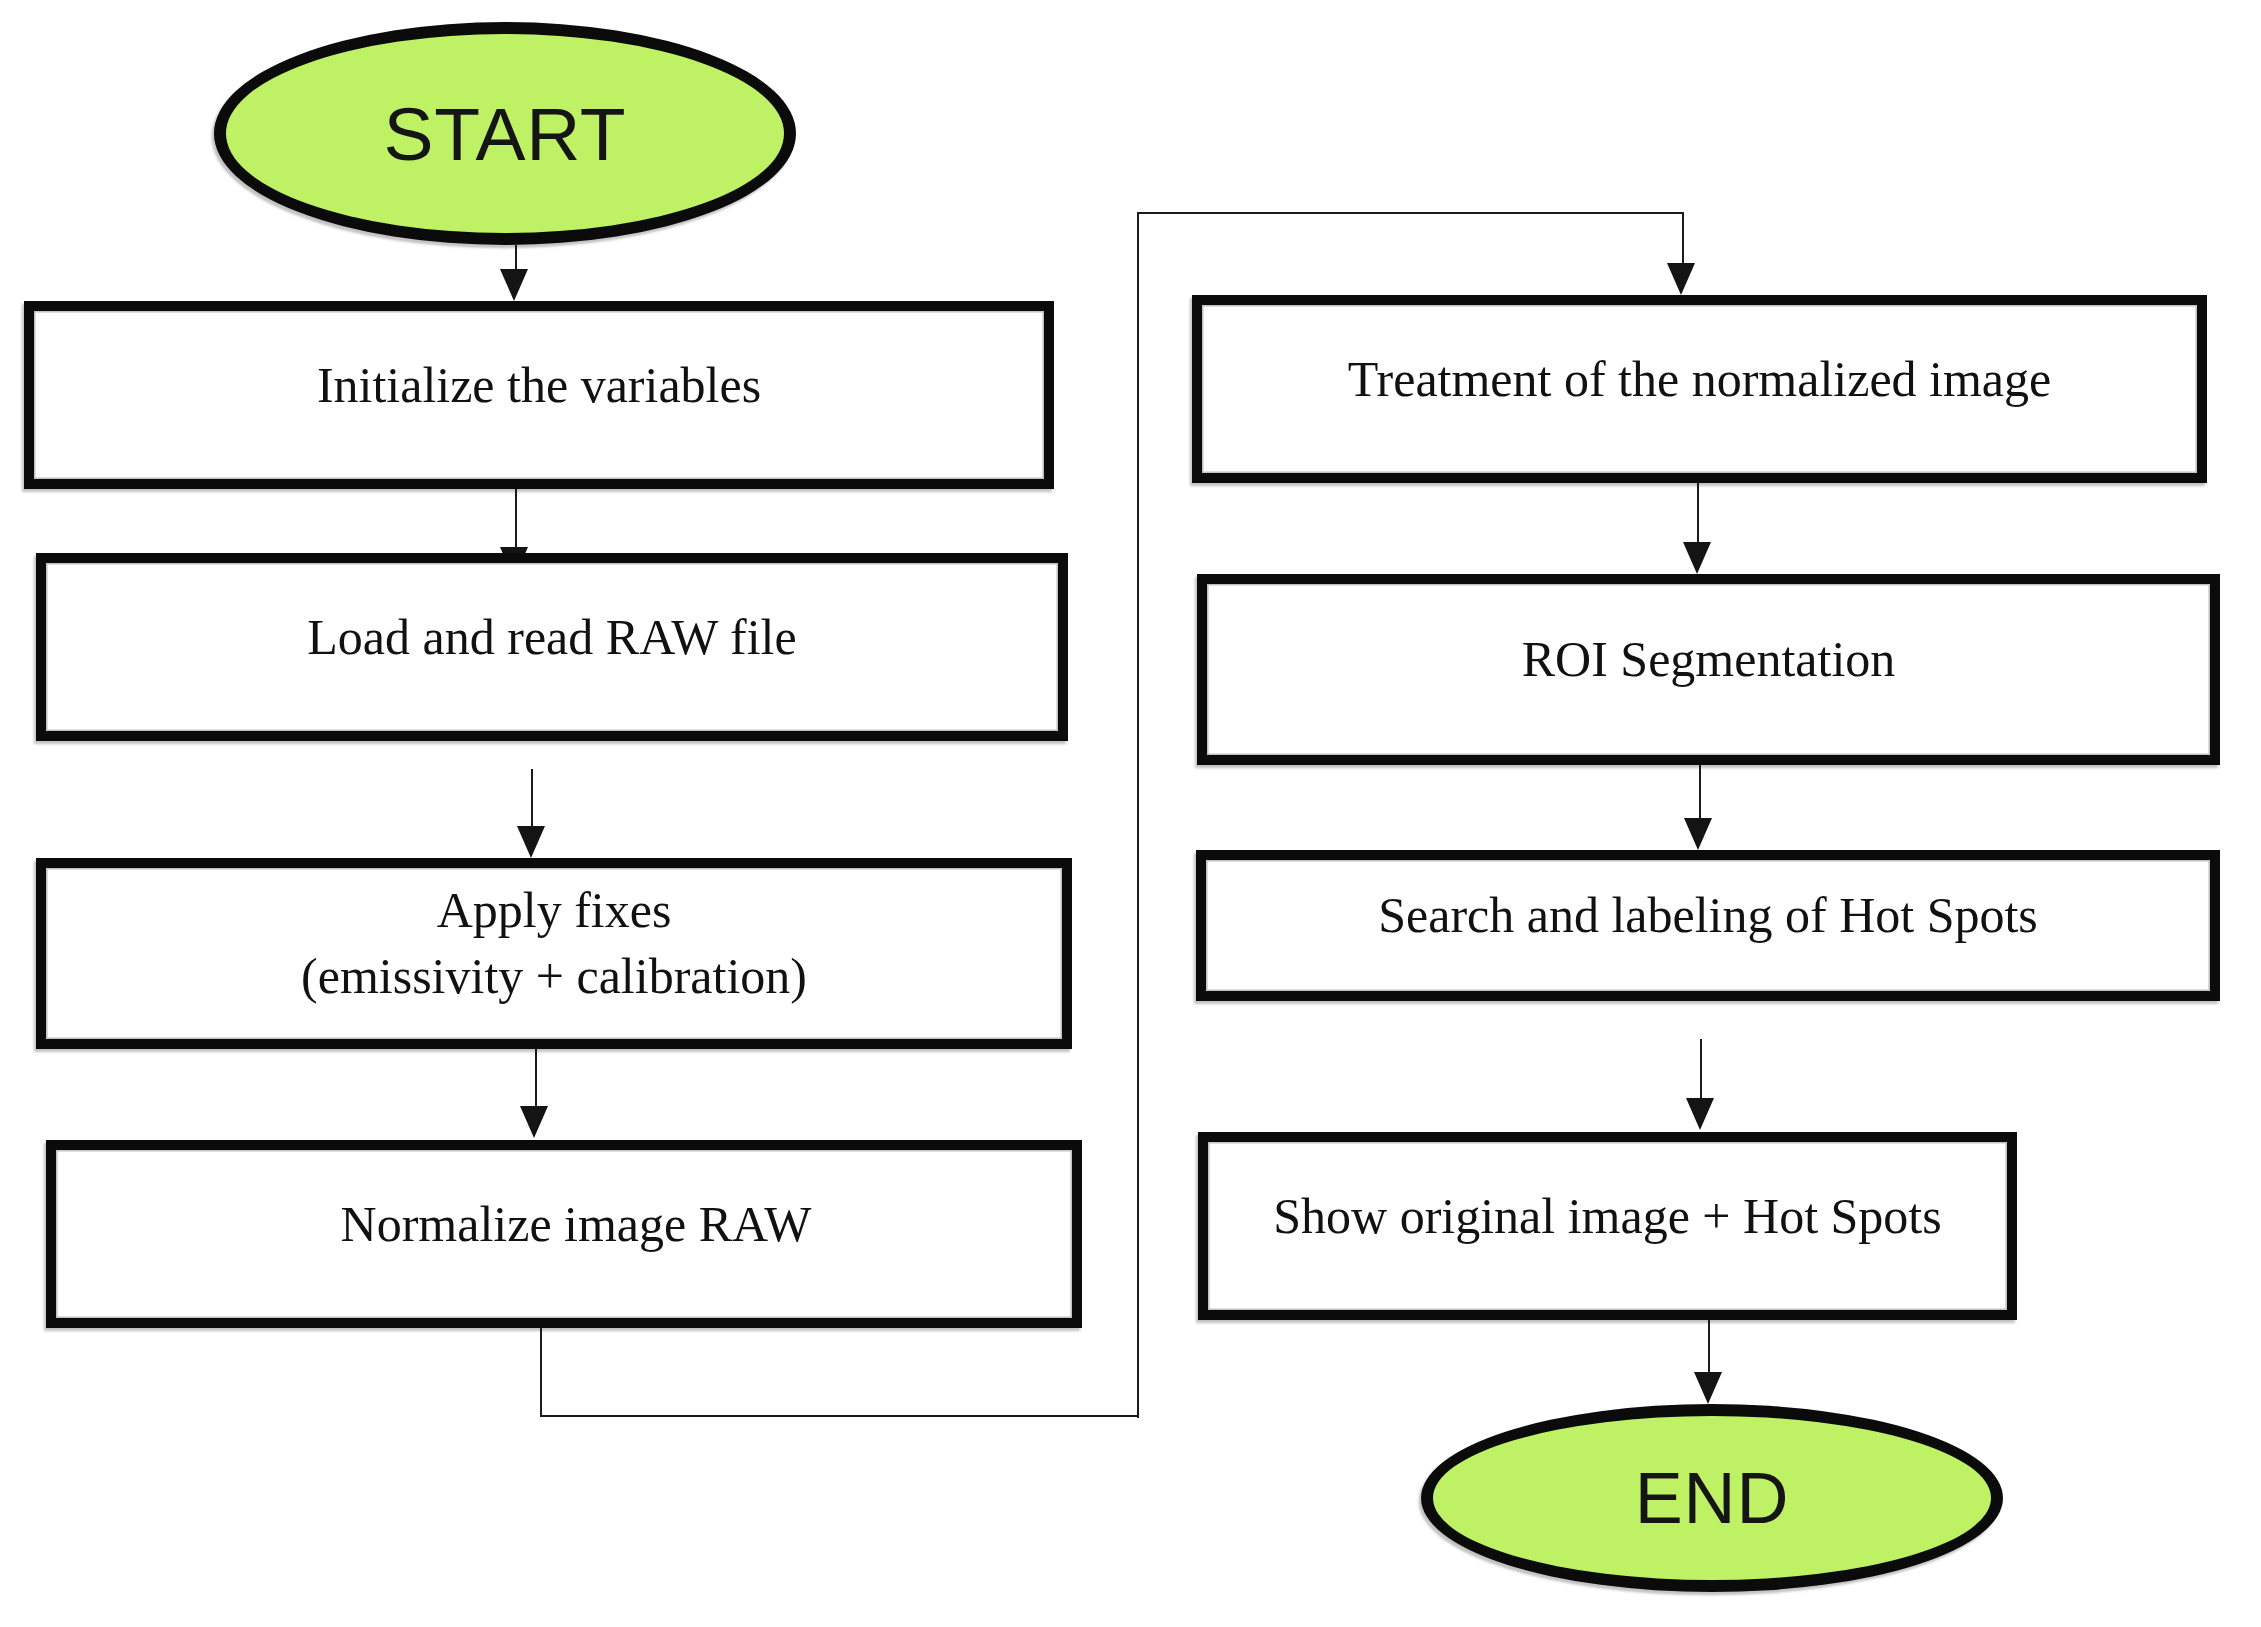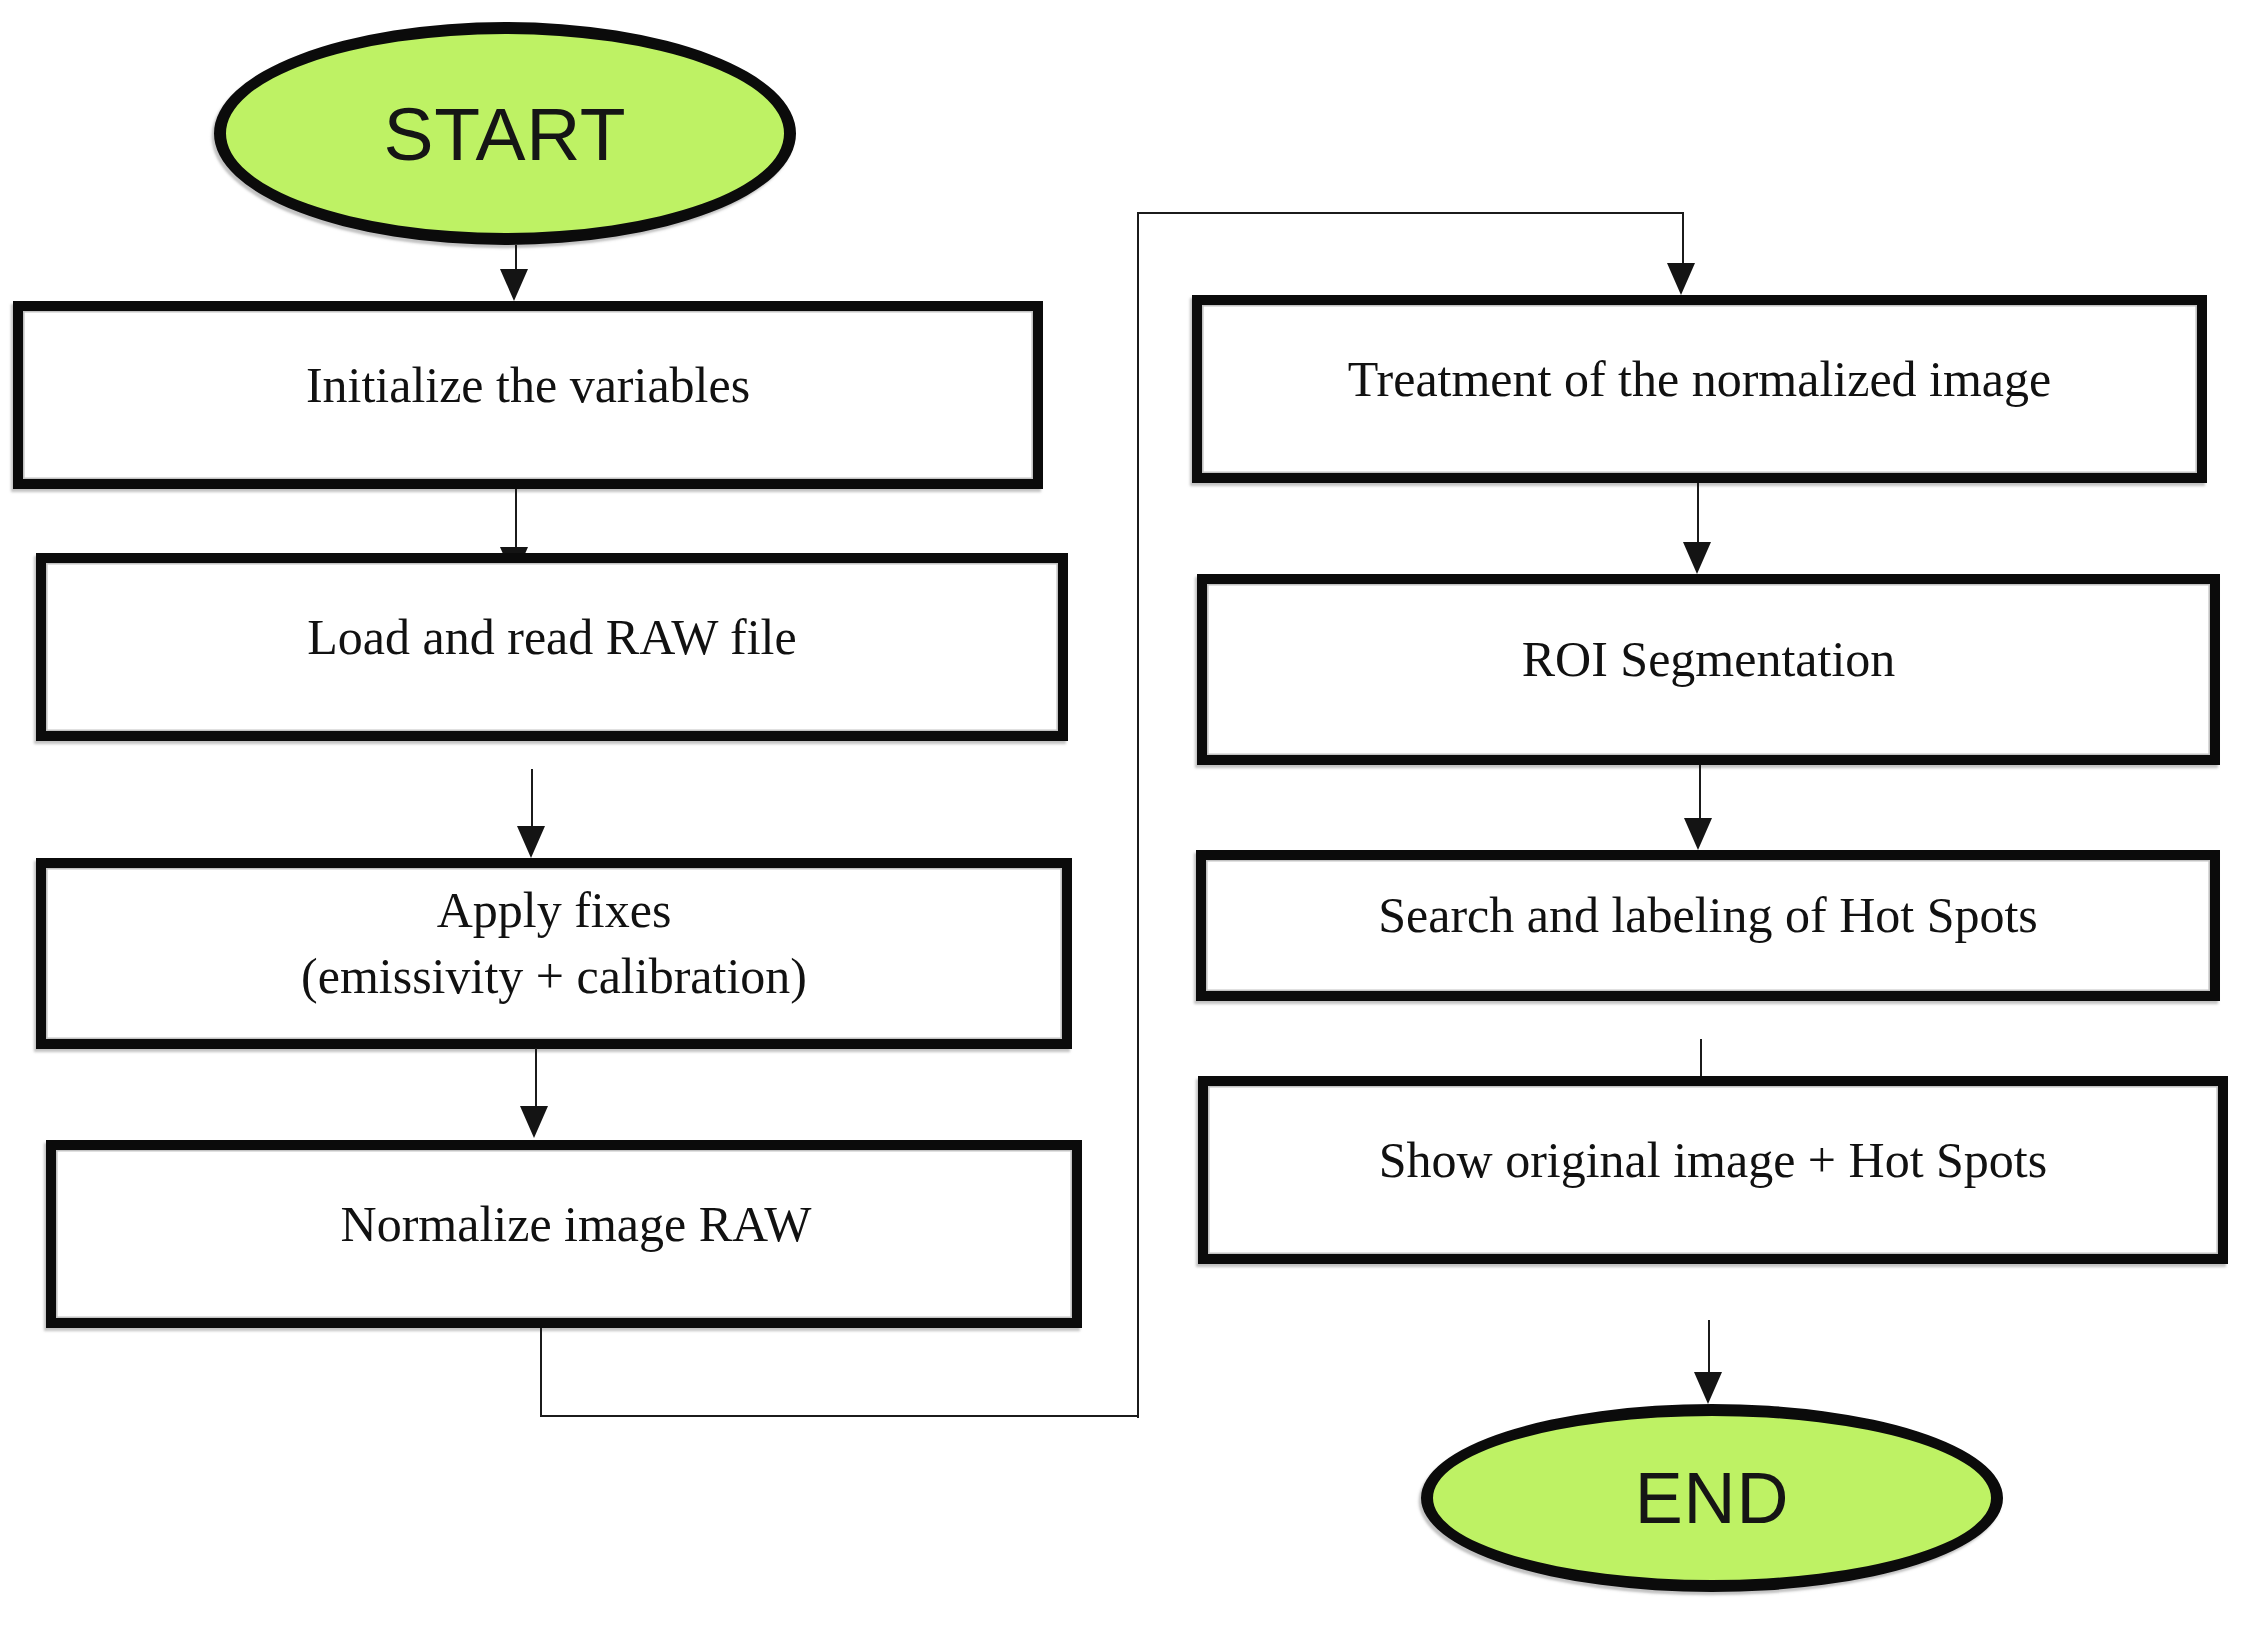--- a/index.html
+++ b/index.html
@@ -70,21 +70,21 @@
 
 <div class="canvas">
 
   <div class="term start" style="left:214px; top:22.4px; width:582px; height:223px;">
     <span class="lbl">START</span>
   </div>
 
   <div class="seg" style="left:515px; top:245px; width:2.4px; height:26px;"></div>
   <div class="head" style="left:500px; top:269px;"></div>
 
-  <div class="tbox" style="left:13px; top:301px; width:1030px; height:188px;">
+  <div class="tbox" style="left:24px; top:301px; width:1030px; height:188px;">
     <span class="lbl">Initialize the variables</span>
   </div>
 
   <div class="seg" style="left:515px; top:489px; width:2.4px; height:59px;"></div>
   <div class="head" style="left:500px; top:547px;"></div>
 
   <div class="tbox" style="left:36px; top:553px; width:1032px; height:188px;">
     <span class="lbl">Load and read RAW file</span>
   </div>
 
@@ -124,21 +124,21 @@
   <div class="seg" style="left:1699px; top:765px; width:2.4px; height:55px;"></div>
   <div class="head" style="left:1684px; top:818px;"></div>
 
   <div class="tbox" style="left:1196px; top:850px; width:1024px; height:151px;">
     <span class="lbl">Search and labeling of Hot Spots</span>
   </div>
 
   <div class="seg" style="left:1700px; top:1039px; width:2.4px; height:61px;"></div>
   <div class="head" style="left:1686px; top:1098px;"></div>
 
-  <div class="tbox" style="left:1198px; top:1076px; width:1030px; height:188px;">
+  <div class="tbox" style="left:1198px; top:1132px; width:819px; height:188px;">
     <span class="lbl">Show original image + Hot Spots</span>
   </div>
 
   <div class="seg" style="left:1708px; top:1320px; width:2.4px; height:54px;"></div>
   <div class="head" style="left:1694px; top:1372px;"></div>
 
   <div class="term end" style="left:1421px; top:1404px; width:582px; height:188px;">
     <span class="lbl">END</span>
   </div>
 

